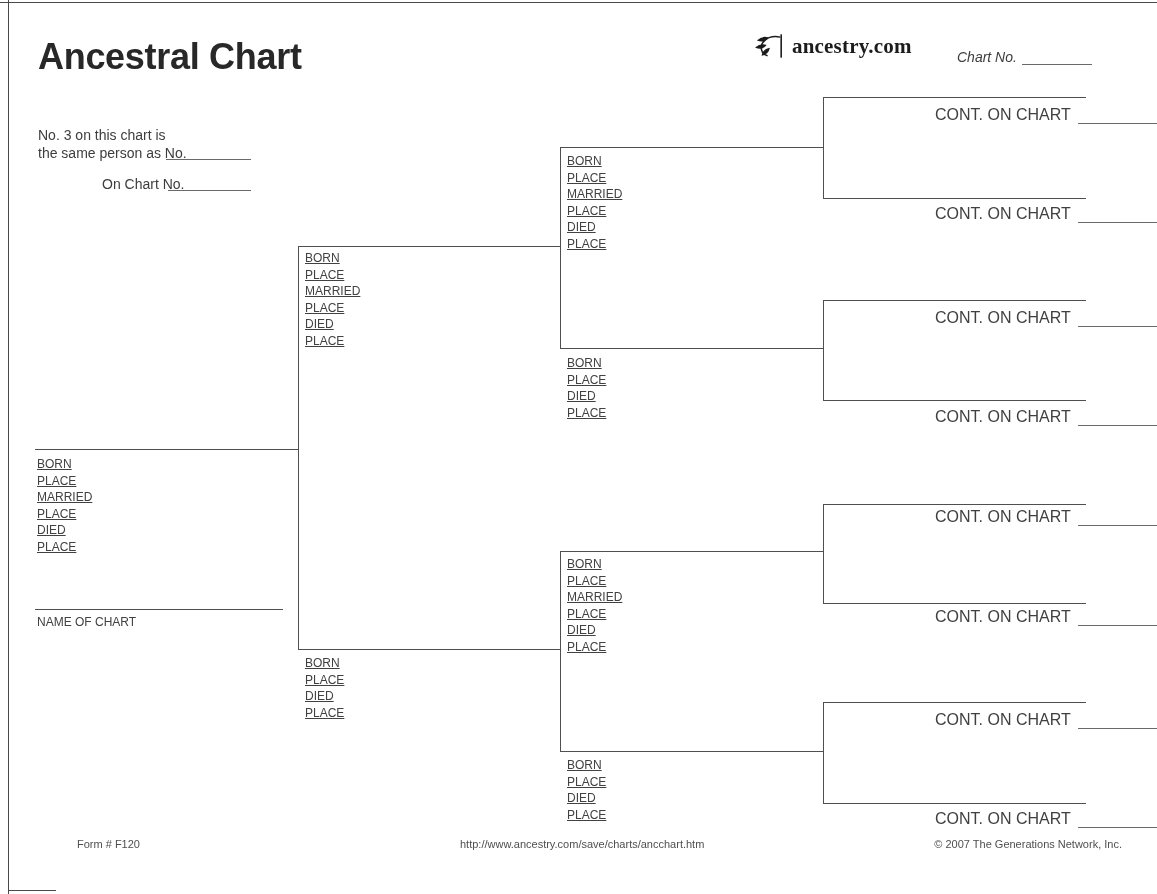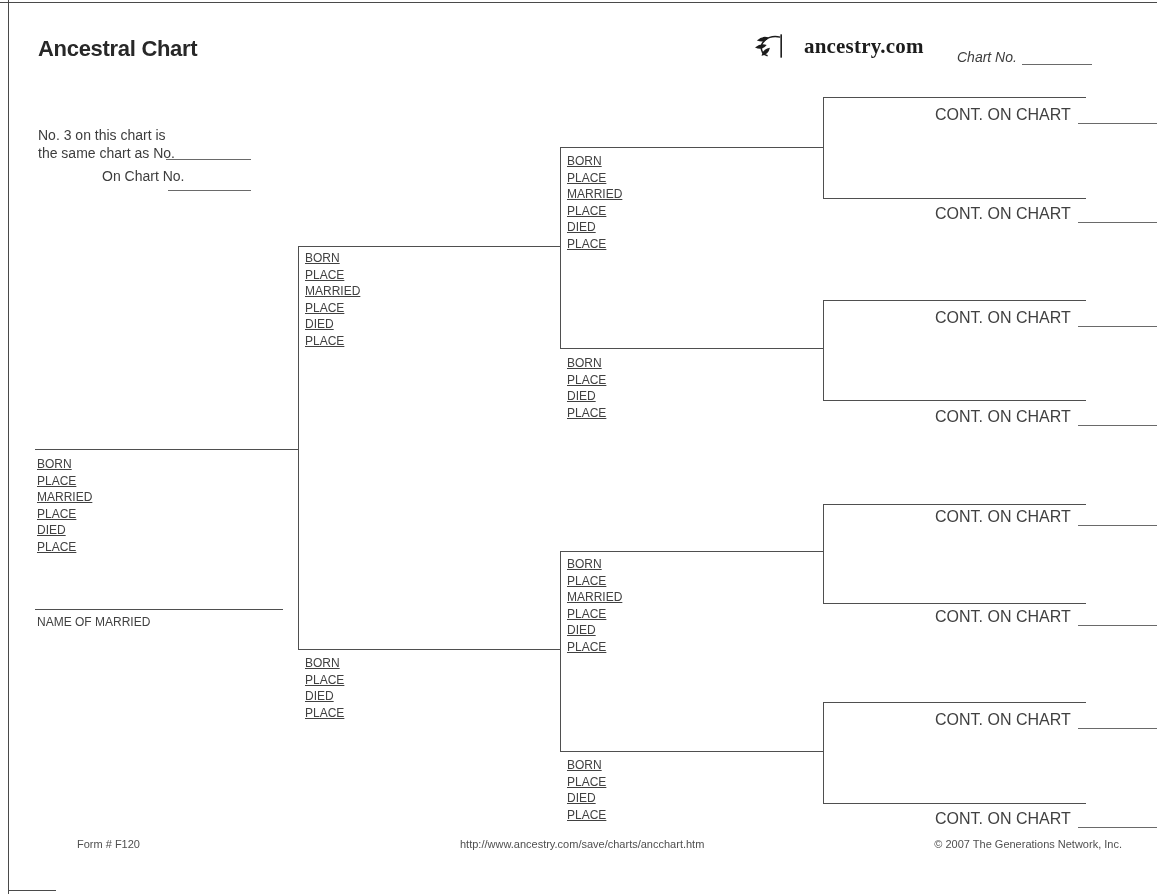--- a/index.html
+++ b/index.html
@@ -3,24 +3,24 @@
 <meta charset="utf-8">
 <style>
   html,body{margin:0;padding:0;background:#fff;}
   .page{position:relative;width:1157px;height:894px;background:#ffffff;overflow:hidden;
         font-family:"Liberation Sans",sans-serif;color:#3d3d3d;}
   
   .border-top{position:absolute;left:0;top:2px;width:1157px;height:1px;background:#4a4a4a;}
   .border-left{position:absolute;left:8px;top:0;width:1px;height:894px;background:#4a4a4a;}
   .border-bl{position:absolute;left:8px;top:890px;width:48px;height:1px;background:#4a4a4a;}
 
-  .title{position:absolute;left:38px;top:36px;margin:0;font-size:22px;font-weight:700;
+  .title{position:absolute;left:38px;top:36px;margin:0;font-size:36px;font-weight:700;
          letter-spacing:-0.3px;color:#282828;}
 
-  .logo{position:absolute;left:754px;top:32px;display:flex;align-items:center;gap:20px;}
+  .logo{position:absolute;left:754px;top:32px;display:flex;align-items:center;gap:8px;}
   .logo svg{display:block;}
   .logo-text{font-family:"Liberation Serif",serif;font-size:21px;font-weight:600;color:#1c1c1c;
              letter-spacing:0.2px;}
 
   .lbl-md{position:absolute;font-size:14px;color:#3d3d3d;white-space:nowrap;}
   .lbl-sm{font-size:12px;color:#414141;}
   .blank{position:absolute;height:0;border-bottom:1px solid #6a6a6a;}
 
   .hline{position:absolute;height:1px;background:#4f4f4f;}
   .vline{position:absolute;width:1px;background:#4f4f4f;}
@@ -55,23 +55,23 @@
       </g>
       <path d="M28 5.5 Q18 3.5 12 8.5 Q6.5 13 8 19 Q9 24 14.5 25.5" fill="none" stroke="#1c1c1c" stroke-width="1.6"></path>
     </svg>
     <span class="logo-text">ancestry.com</span>
   </div>
 
   <span class="lbl-md" style="left:957px;top:49px;font-style:italic;">Chart No.</span>
   <span class="blank" style="left:1022px;top:64px;width:70px;"></span>
 
   <span class="lbl-md" style="left:38px;top:127px;">No. 3 on this chart is</span>
-  <span class="lbl-md" style="left:38px;top:145px;">the same chart as No.</span>
+  <span class="lbl-md" style="left:38px;top:145px;">the same person as No.</span>
   <span class="blank" style="left:166px;top:159px;width:85px;"></span>
-  <span class="lbl-md" style="left:102px;top:168px;">On Chart No.</span>
+  <span class="lbl-md" style="left:102px;top:176px;">On Chart No.</span>
   <span class="blank" style="left:168px;top:190px;width:83px;"></span>
 
   <div class="hline" style="left:35px;top:449px;width:264px;"></div>
   <div class="hline" style="left:35px;top:609px;width:248px;"></div>
 
   <div class="vline" style="left:298px;top:246px;height:404px;"></div>
   <div class="hline" style="left:298px;top:246px;width:263px;"></div>
   <div class="hline" style="left:298px;top:649px;width:263px;"></div>
 
   <div class="vline" style="left:560px;top:147px;height:202px;"></div>
@@ -96,21 +96,21 @@
 
   <div class="plabels" style="left:37px;top:456px;">
     <span>BORN</span>
     <span>PLACE</span>
     <span>MARRIED</span>
     <span>PLACE</span>
     <span>DIED</span>
     <span>PLACE</span>
   </div>
 
-  <span class="lbl-sm" style="position:absolute;left:37px;top:615px;">NAME OF MARRIED</span>
+  <span class="lbl-sm" style="position:absolute;left:37px;top:615px;">NAME OF CHART</span>
 
   <div class="plabels" style="left:305px;top:250px;">
     <span>BORN</span>
     <span>PLACE</span>
     <span>MARRIED</span>
     <span>PLACE</span>
     <span>DIED</span>
     <span>PLACE</span>
   </div>
 

